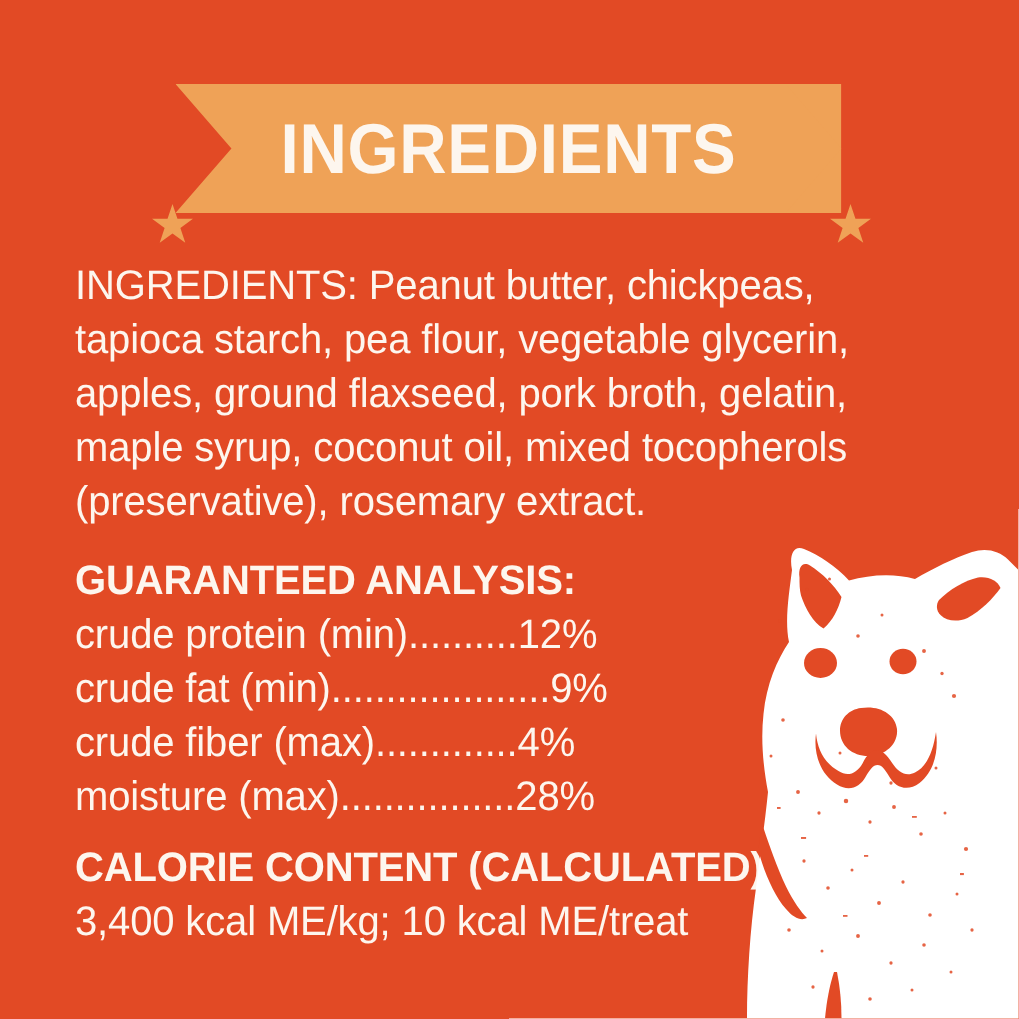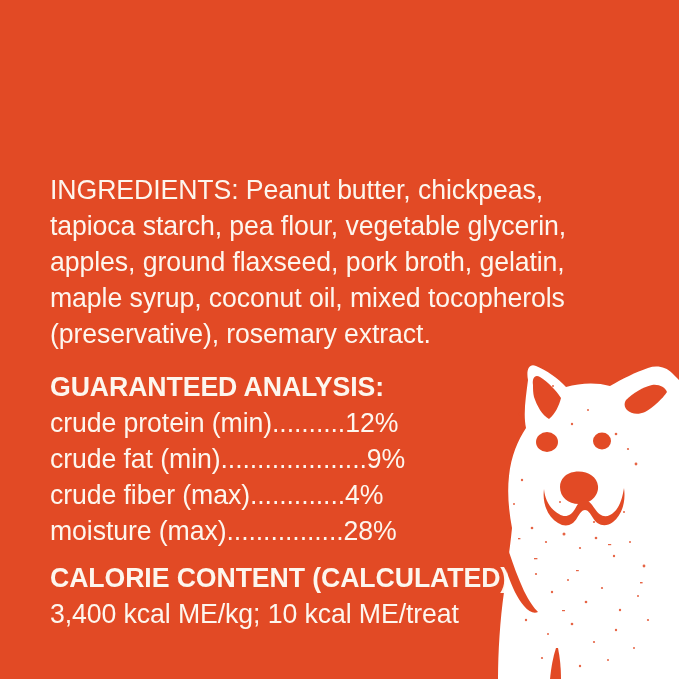--- a/index.html
+++ b/index.html
@@ -105,20 +105,30 @@
     height: 327px;
     pointer-events: none;
   }
   #dog svg { display: block; }
 </style>
 </head>
 <body>
 
 <div id="canvas">
 
+  <div id="banner-wrap">
+
+    <div id="star-left" class="banner-star"></div>
+    <div id="star-right" class="banner-star"></div>
+
+    <div id="banner-ribbon"></div>
+    <div id="banner-notch-right"></div>
+
+    <div id="banner-title">INGREDIENTS</div>
+  </div>
 
   <div id="ingredients-block" class="copy">
     <span class="line">INGREDIENTS:  Peanut butter, chickpeas,</span>
     <span class="line">tapioca starch, pea flour, vegetable glycerin,</span>
     <span class="line">apples, ground flaxseed, pork broth, gelatin,</span>
     <span class="line">maple syrup, coconut oil, mixed tocopherols</span>
     <span class="line">(preservative), rosemary extract.</span>
   </div>
 
   <div id="analysis-block" class="copy">

